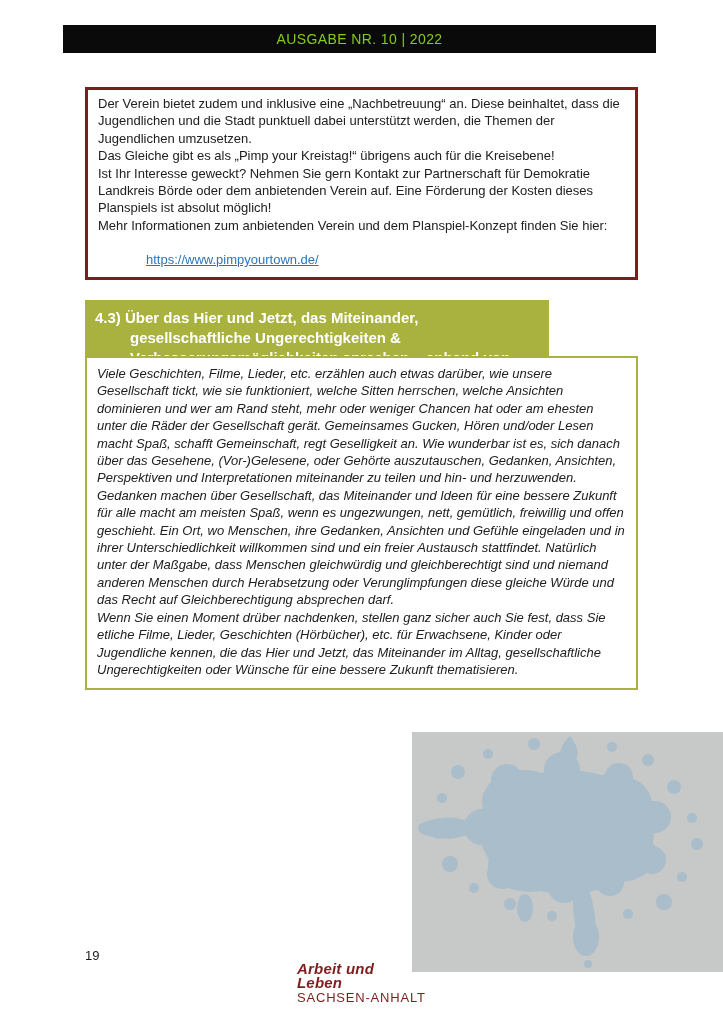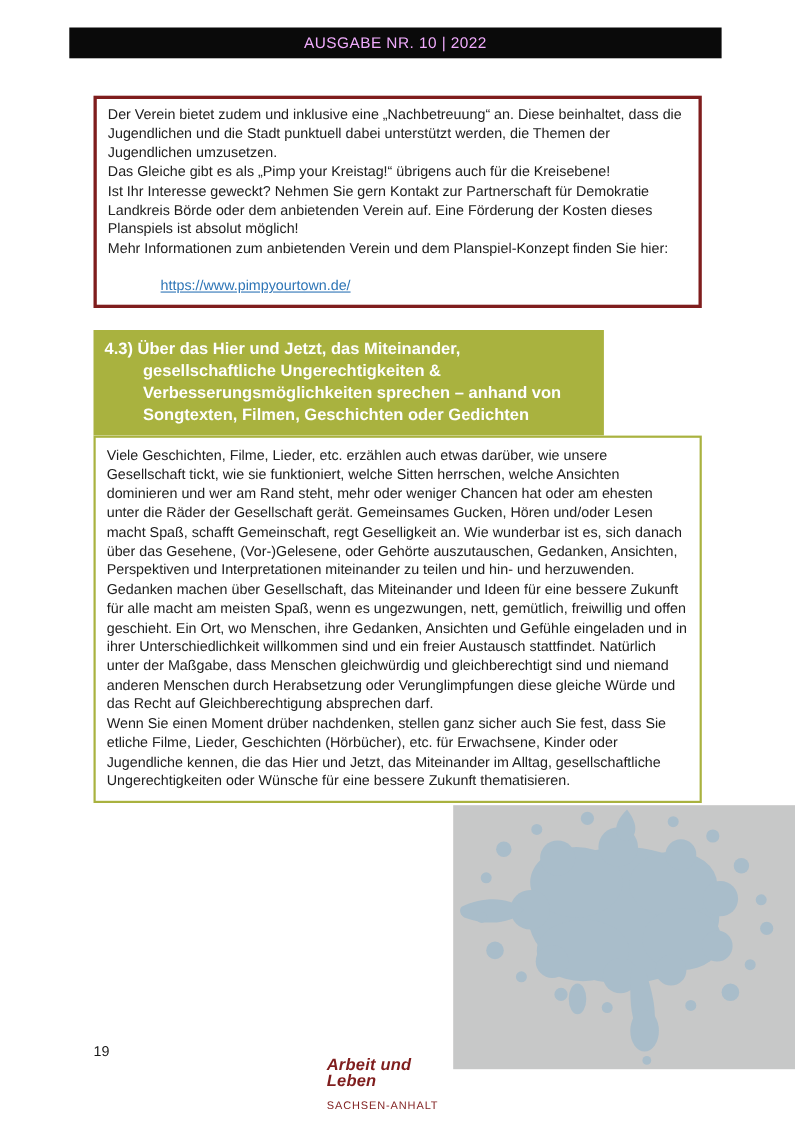--- a/index.html
+++ b/index.html
@@ -14,21 +14,21 @@
   }
   
   .issue-bar {
     position: absolute;
     left: 63px; top: 25px;
     width: 593px; height: 28px;
     background: #0a0a0a;
     display: flex; align-items: center; justify-content: center;
   }
   .issue-bar .issue-title {
-    color: #f0abfc;
+    color: #84cc16;
     font-size: 14px;
     letter-spacing: 0.4px;
   }
   
   .orange-box {
     position: absolute;
     left: 85px; top: 87px;
     width: 553px;
     box-sizing: border-box;
     border: 3px solid #7f1d1d;
@@ -58,28 +58,29 @@
     line-height: 20px;
     padding: 8px 12px 8px 10px;
   }
   .hang {
     padding-left: 35px;
     text-indent: -35px;
   }
   
   .green-box {
     position: absolute;
-    left: 85px; top: 396px;
+    left: 85px; top: 356px;
     width: 553px;
     box-sizing: border-box;
     border: 2px solid #A9B23F;
     background: #ffffff;
     padding: 7px 10px 10px 10px;
     font-size: 13px;
     line-height: 17.4px;
+    font-style: italic;
   }
   .green-box p { margin: 0; }
   
   .gray-panel {
     position: absolute;
     left: 412px; top: 732px;
     width: 311px; height: 240px;
     background: #C7C8C8;
     overflow: hidden;
   }
@@ -97,22 +98,22 @@
     color: #7f1d1d;
   }
   .logo .logo-main {
     font-weight: bold;
     font-style: italic;
     font-size: 15px;
     line-height: 14px;
     letter-spacing: 0.2px;
   }
   .logo .logo-sub {
-    margin-top: 10px;
-    font-size: 10px;
+    margin-top: 0;
+    font-size: 13px;
     letter-spacing: 0.8px;
   }
 </style>
 </head>
 <body>
 
 <div class="page">
 
   <div class="issue-bar">
     <span class="issue-title">AUSGABE NR. 10 | 2022</span>

